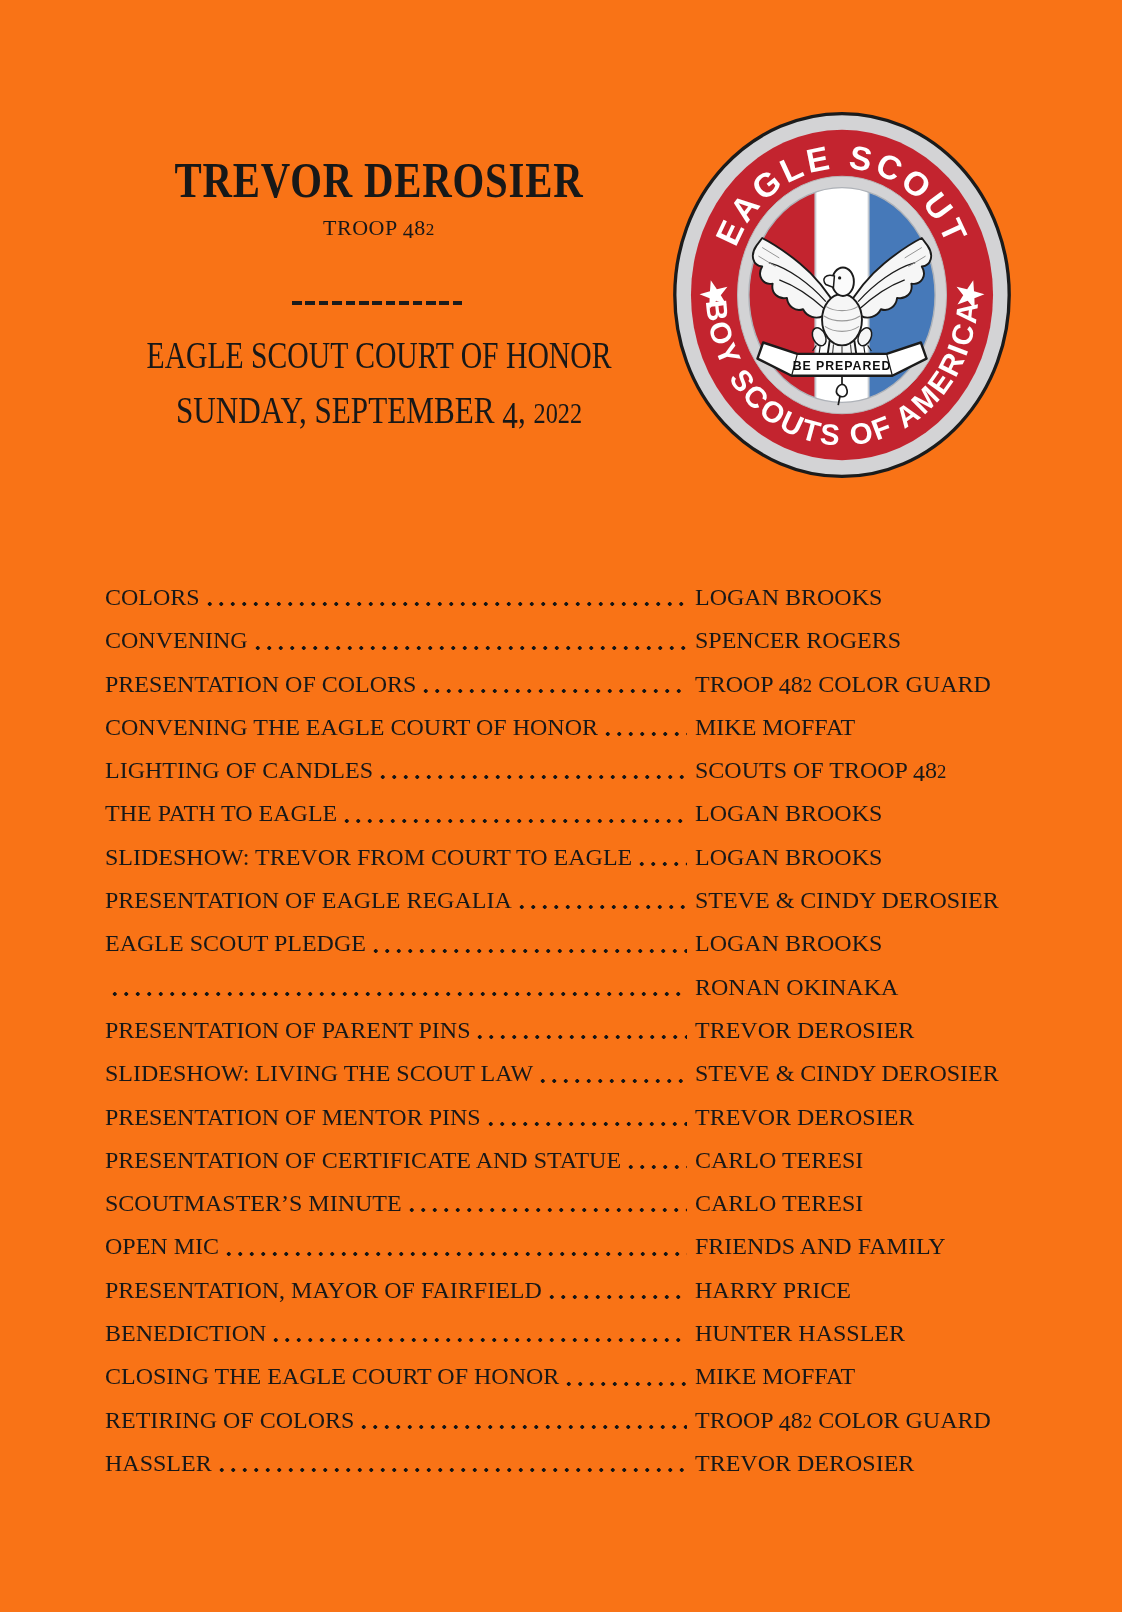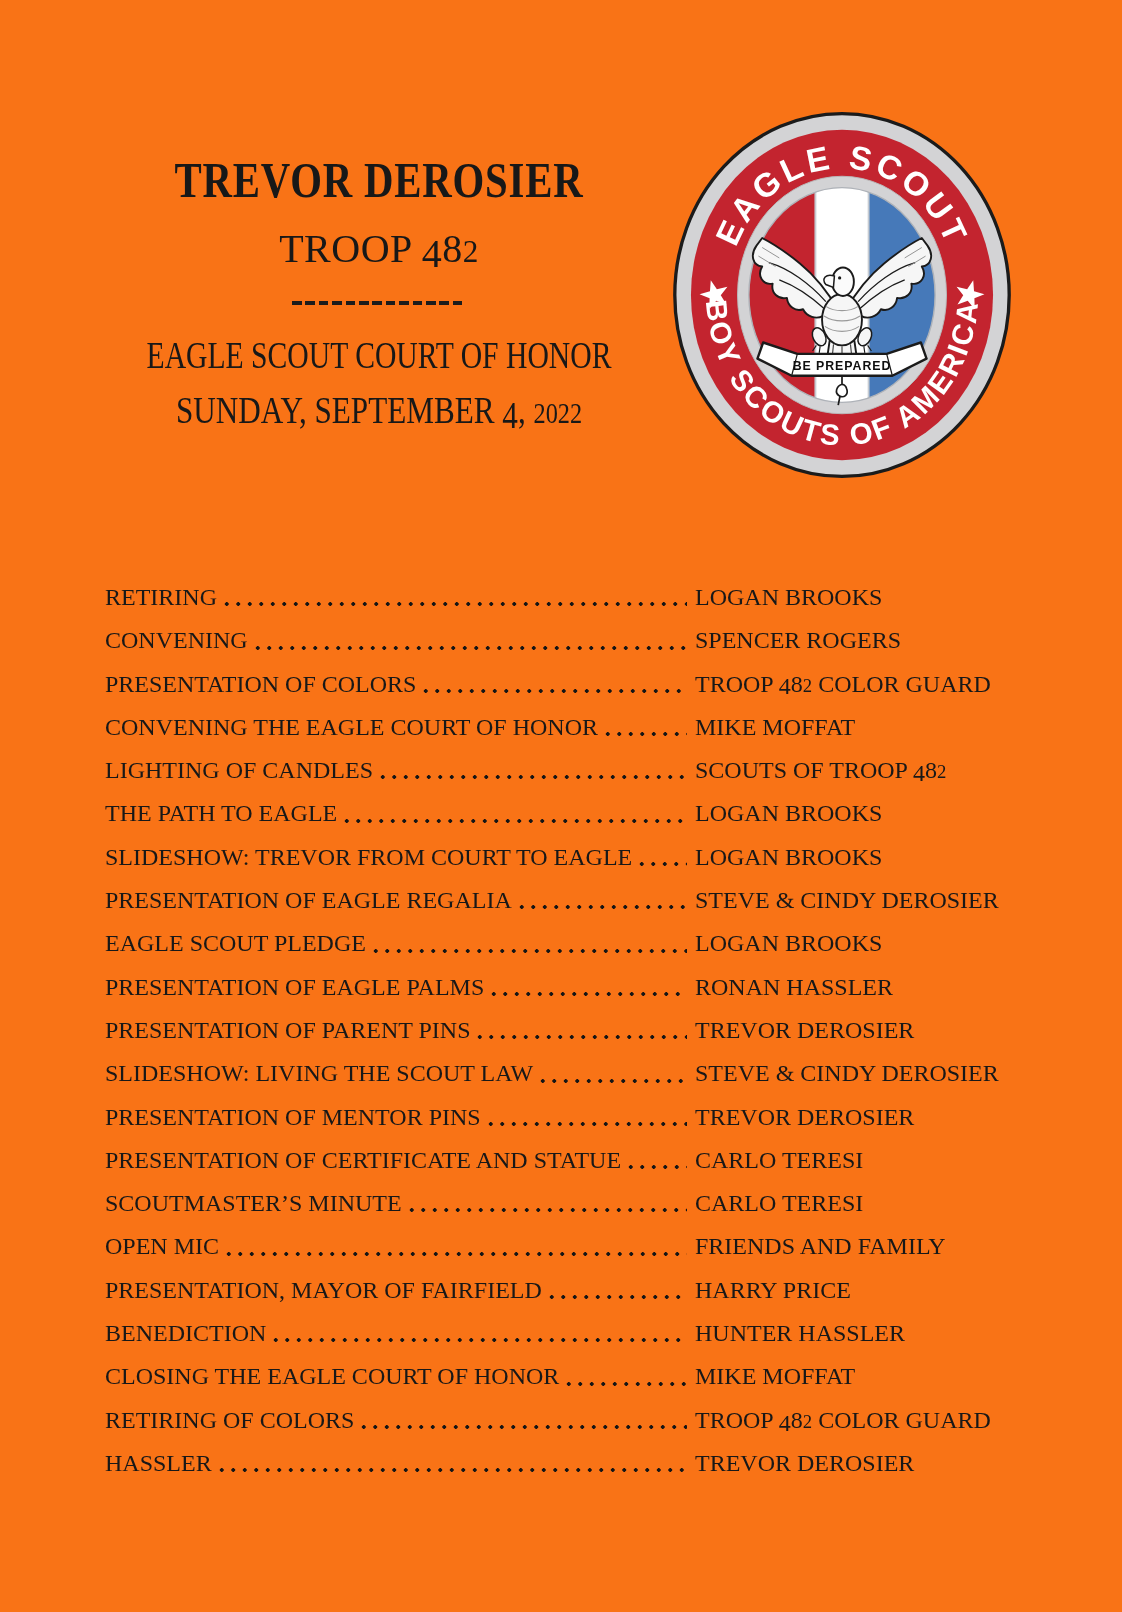--- a/index.html
+++ b/index.html
@@ -10,22 +10,22 @@
   .page{position:absolute;inset:0;background:#f97316;}
 
   
   .header{position:absolute;left:74px;top:0;width:610px;height:450px;}
   .title{
     position:absolute;top:155px;left:0;width:100%;margin:0;
     font-size:51px;font-weight:700;line-height:1;text-align:center;
     letter-spacing:1px;transform:scaleX(.80);
   }
   .troop{
-    position:absolute;top:229px;left:0;width:100%;
-    font-size:40px;line-height:1;text-align:center;letter-spacing:.5px;
+    position:absolute;top:217px;left:0;width:100%;
+    font-size:22px;line-height:1;text-align:center;letter-spacing:.5px;
   }
   .divider{
     position:absolute;top:301px;left:50%;margin-left:-87px;width:174px;height:4px;
     background:repeating-linear-gradient(90deg,#1c1c1c 0 9.6px,transparent 9.6px 13.4px);
   }
   .event{
     position:absolute;top:336px;left:0;width:100%;
     font-size:38px;line-height:1;text-align:center;transform:scaleX(.78);
   }
   .date{
@@ -139,21 +139,21 @@
         <textPath href="#arcTop" startOffset="50%">EAGLE SCOUT</textPath>
       </text>
       <text class="ringtext" font-size="31" letter-spacing="2.5" text-anchor="middle">
         <textPath href="#arcBot" startOffset="50%">BOY SCOUTS OF AMERICA</textPath>
       </text>
     </svg>
   </div>
 
   <div class="program">
     <div class="row">
-      <span class="label osf">RETIRING</span>
+      <span class="label osf">COLORS</span>
       <span class="dots"></span>
       <span class="pname osf">LOGAN BROOKS</span>
     </div>
 
     <div class="row">
       <span class="label osf">CONVENING</span>
       <span class="dots"></span>
       <span class="pname osf">SPENCER ROGERS</span>
     </div>
 
@@ -193,23 +193,22 @@
       <span class="pname osf">STEVE &amp; CINDY DEROSIER</span>
     </div>
 
     <div class="row">
       <span class="label osf">EAGLE SCOUT PLEDGE</span>
       <span class="dots"></span>
       <span class="pname osf">LOGAN BROOKS</span>
     </div>
 
     <div class="row">
-      <span class="label osf">PRESENTATION OF EAGLE PALMS</span>
-      <span class="dots"></span>
-      <span class="pname osf">RONAN HASSLER</span>
+      <span class="dots"></span>
+      <span class="pname osf">RONAN OKINAKA</span>
     </div>
 
     <div class="row">
       <span class="label osf">PRESENTATION OF PARENT PINS</span>
       <span class="dots"></span>
       <span class="pname osf">TREVOR DEROSIER</span>
     </div>
 
     <div class="row">
       <span class="label osf">SLIDESHOW: LIVING THE SCOUT LAW</span>

